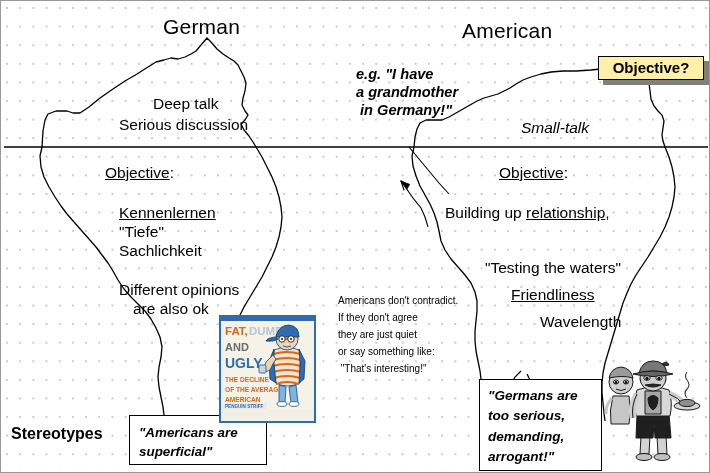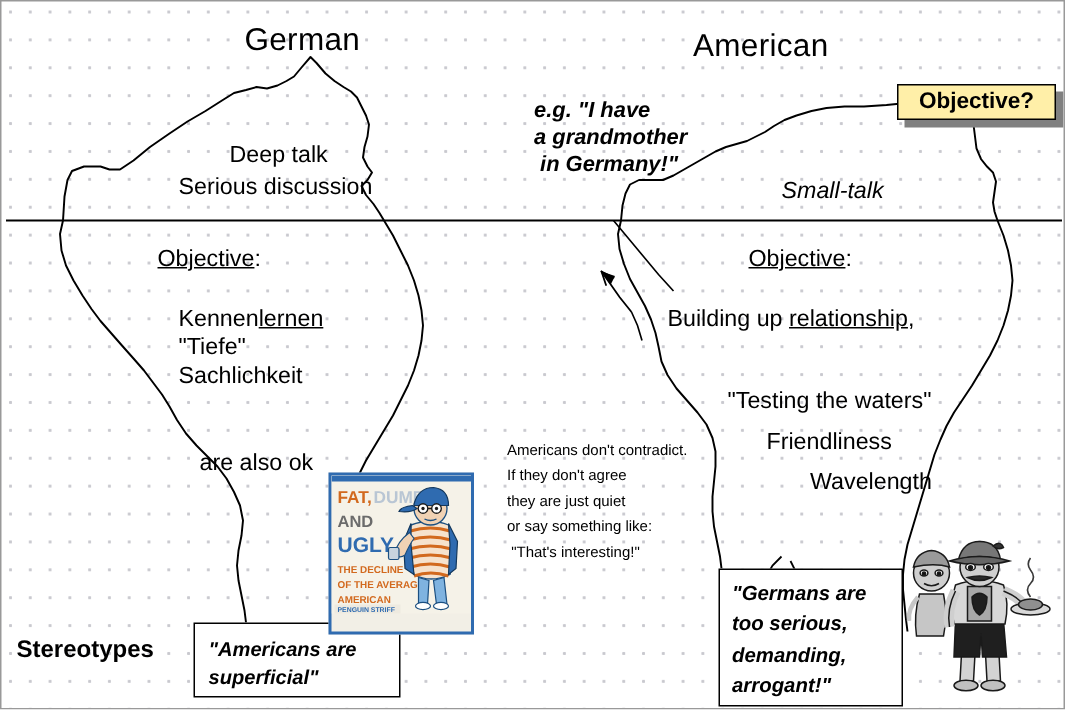--- a/index.html
+++ b/index.html
@@ -198,34 +198,35 @@
 
   <div class="txt body15 bi" style="left:355px; top:65px;">e.g. "I have</div>
   <div class="txt body15 bi" style="left:355px; top:83px;">a grandmother</div>
   <div class="txt body15 bi" style="left:355px; top:101px;"> in Germany!"</div>
 
   <div id="objective-shadow"></div>
   <div id="objective-box">Objective?</div>
 
   <div class="txt body16" style="left:104px; top:163px;"><span class="u">Objective</span><span>:</span></div>
 
-  <div class="txt body16" style="left:118px; top:203px;"><span>Kennen</span><span class="u">lernen</span></div>
+  <div class="txt body16" style="left:118px; top:203px;text-decoration:underline;"><span>Kennen</span><span class="u">lernen</span></div>
 
   <div class="txt body16" style="left:118px; top:222px;">"Tiefe"</div>
   <div class="txt body16" style="left:118px; top:241px;">Sachlichkeit</div>
 
+  <div class="txt body16" style="left:118px; top:280px;">Different opinions</div>
   <div class="txt body16" style="left:132px; top:299px;">are also ok</div>
 
   <div class="txt body16" style="left:498px; top:163px;"><span class="u">Objective</span><span>:</span></div>
 
   <div class="txt body16" style="left:444px; top:203px;"><span>Building up </span><span class="u">relationship</span><span>,</span></div>
 
 
   <div class="txt body16" style="left:484px; top:258px;">"Testing the waters"</div>
-  <div class="txt body16" style="left:510px; top:285px;">Friendliness</div>
+  <div class="txt body16" style="left:510px; top:285px;text-decoration:underline;">Friendliness</div>
   <div class="txt body16" style="left:539px; top:312px;">Wavelength</div>
 
   <div class="txt body14" style="left:337px; top:294px;">Americans don't contradict.</div>
   <div class="txt body14" style="left:337px; top:311px;">If they don't agree</div>
   <div class="txt body14" style="left:337px; top:328px;">they are just quiet</div>
   <div class="txt body14" style="left:337px; top:345px;">or say something like:</div>
   <div class="txt body14" style="left:337px; top:362px;"> "That's interesting!"</div>
 
   <div class="txt bold" style="left:10px; top:424px; font-size:16px;">Stereotypes</div>
 

